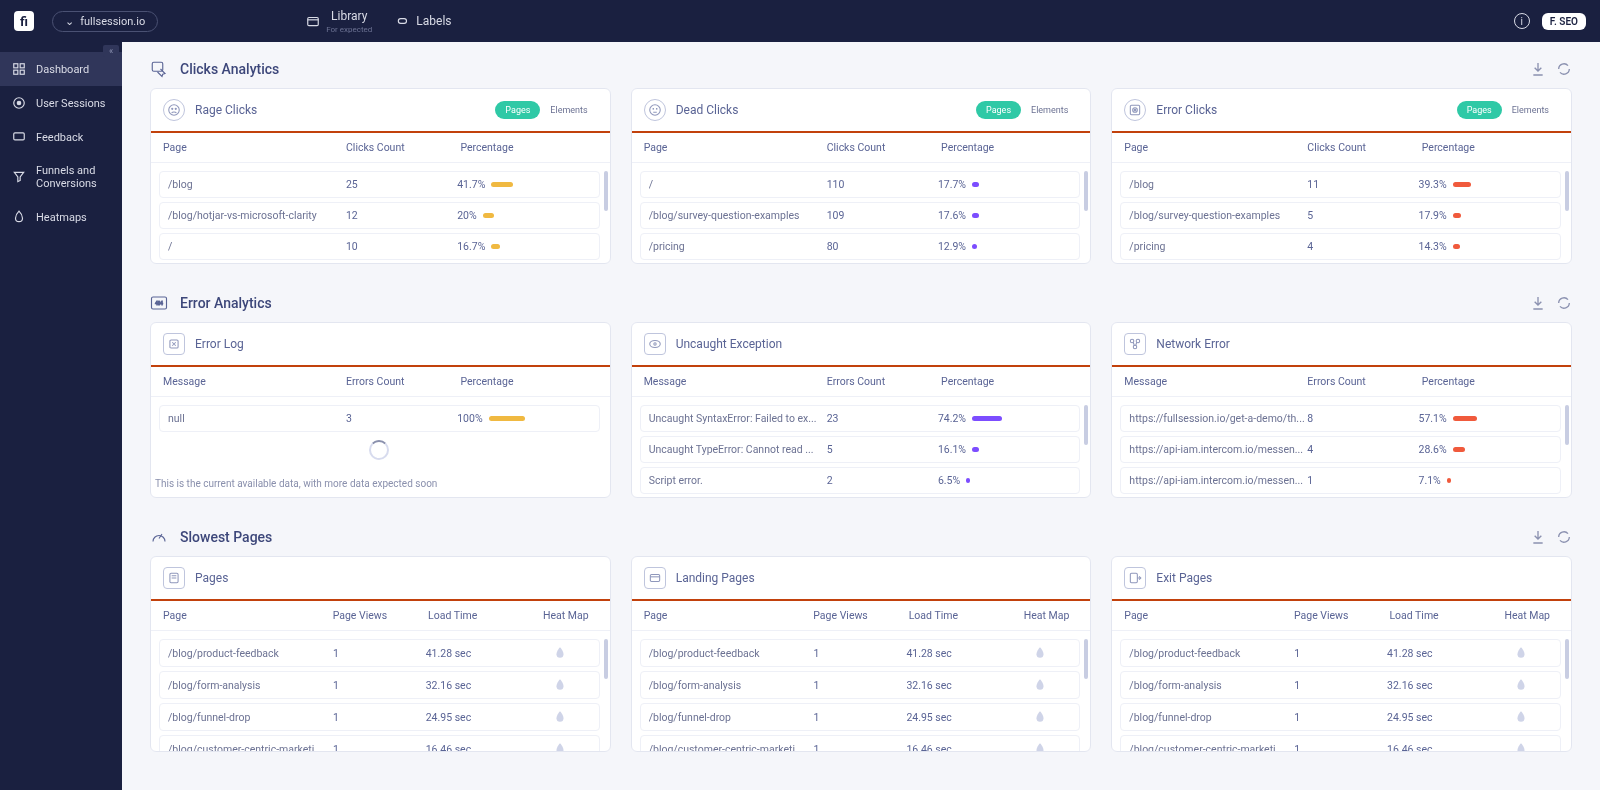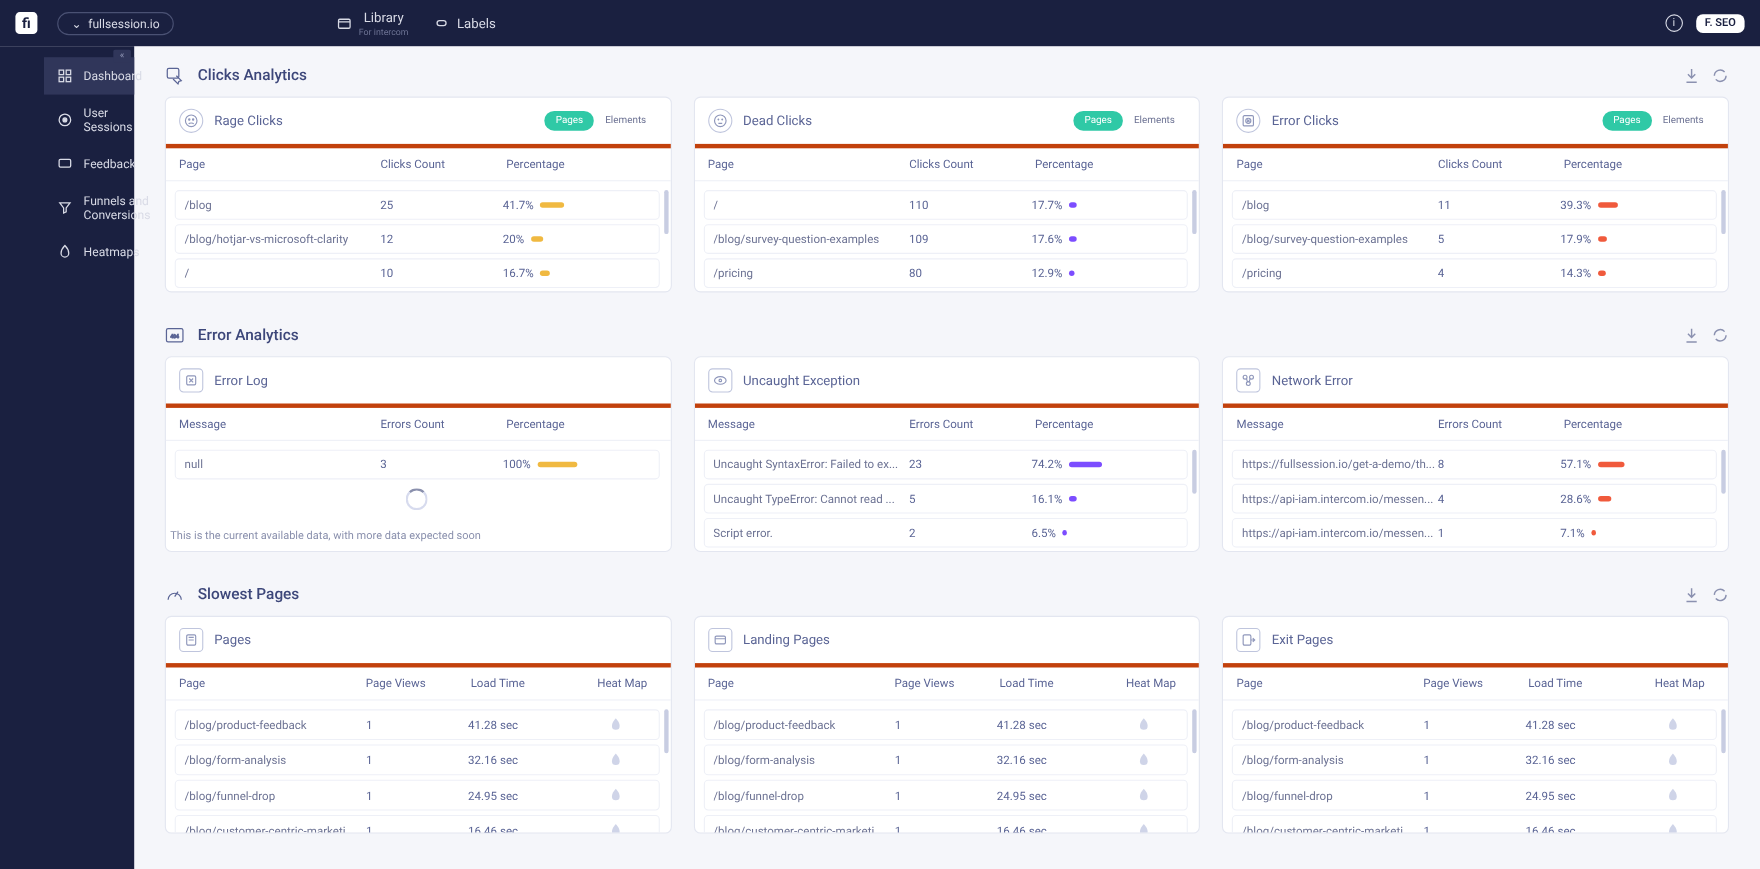--- a/index.html
+++ b/index.html
@@ -14,21 +14,21 @@
 .nav-link { color: #d9dbe6; font-size: 12px; display: flex; align-items: center; gap: 6px; cursor: pointer; flex-direction: row; text-align: center; }
 .nav-link-sub { font-size: 8px; color: #6c7293; margin-top: 2px; }
 .tb-right { display: flex; align-items: center; gap: 12px; }
 .info-icon { width: 16px; height: 16px; border: 1.5px solid #d9dbe6; border-radius: 50%; color: #d9dbe6; font-size: 10px; display: flex; align-items: center; justify-content: center; cursor: pointer; }
 .user-pill { background: #fff; border-radius: 6px; padding: 3px 8px; font-size: 10px; font-weight: 600; color: #1a2040; cursor: pointer; }
 
 
 .layout { display: flex; height: calc(100% - 42px); }
 .sidebar { width: 122px; background: #1a2040; padding-top: 10px; position: relative; }
 .collapse-btn { position: absolute; top: 3px; right: 3px; width: 16px; height: 12px; background: #30365a; border-radius: 2px; display: flex; align-items: center; justify-content: center; color: #8b91b0; font-size: 9px; cursor: pointer; }
-.side-item { display: flex; align-items: center; gap: 10px; padding: 10px 12px; color: #d9dbe6; font-size: 11px; cursor: pointer; margin-left: 40px; }
+.side-item { display: flex; align-items: center; gap: 10px; padding: 10px 12px; color: #d9dbe6; font-size: 11px; cursor: pointer; }
 .side-item.active { background: #30365a; }
 .side-icon { width: 14px; height: 14px; flex-shrink: 0; }
 
 
 .main { flex: 1; overflow-y: auto; padding: 8px 28px 20px 28px; }
 .section-head { display: flex; align-items: center; gap: 12px; margin: 10px 0; }
 .section-icon-box { width: 18px; height: 18px; display: flex; align-items: center; justify-content: center; color: #5a6495; }
 .section-title { color: #3d477a; font-size: 14px; font-weight: 500; }
 .section-actions { margin-left: auto; display: flex; gap: 10px; }
 .icon-btn-small { width: 16px; height: 16px; color: #8b91b0; cursor: pointer; }
@@ -39,21 +39,21 @@
 .card-head { display: flex; align-items: center; padding: 10px 12px; gap: 10px; }
 .card-icon { width: 22px; height: 22px; border: 1px solid #bfc5dd; border-radius: 4px; display: flex; align-items: center; justify-content: center; color: #8f97bb; font-size: 12px; flex-shrink: 0; }
 .card-icon.round { border-radius: 50%; }
 .card-title { color: #5a6495; font-size: 12px; }
 .toggle-group { margin-left: auto; display: flex; align-items: center; gap: 0; }
 .toggle-btn { font-size: 9px; padding: 4px 10px; border-radius: 10px; cursor: pointer; }
 .toggle-btn.active { background: #2fc9a6; color: #fff; }
 .toggle-btn:not(.active) { color: #6c7293; }
 
 
-.tbl-head { display: flex; padding: 8px 12px; border-top: 4px solid #c2410c; border-bottom: 1px solid #eef0f7; }
+.tbl-head { display: flex; padding: 8px 12px; border-top: 2px solid #c2410c; border-bottom: 1px solid #eef0f7; }
 .tbl-head > div, .row > div { font-size: 10.5px; color: #5a6495; }
 .tbl-body { height: 100px; overflow: hidden; position: relative; padding: 4px 6px 4px 4px; }
 .row { display: flex; align-items: center; border: 1px solid #eef0f7; border-radius: 4px; margin: 4px 4px; padding: 6px 8px; }
 .row > .c-page { color: #6c7293; }
 
 
 .c-page { flex: 1.6; white-space: nowrap; overflow: hidden; text-overflow: ellipsis; }
 .c-count { flex: 1; }
 .c-pct { flex: 1.2; display: flex; align-items: center; gap: 6px; }
 .c-views { flex: 0.9; }
@@ -85,21 +85,21 @@
     <div class="nav-links">
       <div class="nav-link">
         <span>
           <svg class="side-icon" viewBox="0 0 24 24" fill="none" stroke="#d9dbe6" stroke-width="2">
               <rect x="3" y="6" width="18" height="14" rx="2"></rect>
               <path d="M3 10h18"></path>
             </svg>
         </span>
         <div>
           <div>Library</div>
-          <div class="nav-link-sub">For intercom</div>
+          <div class="nav-link-sub">For expected</div>
         </div>
       </div>
       <div class="nav-link">
         <span>
           <svg class="side-icon" viewBox="0 0 24 24" fill="none" stroke="#d9dbe6" stroke-width="2">
               <rect x="4" y="8" width="14" height="8" rx="4"></rect>
             </svg>
         </span>
         <span>Labels</span>
       </div>

